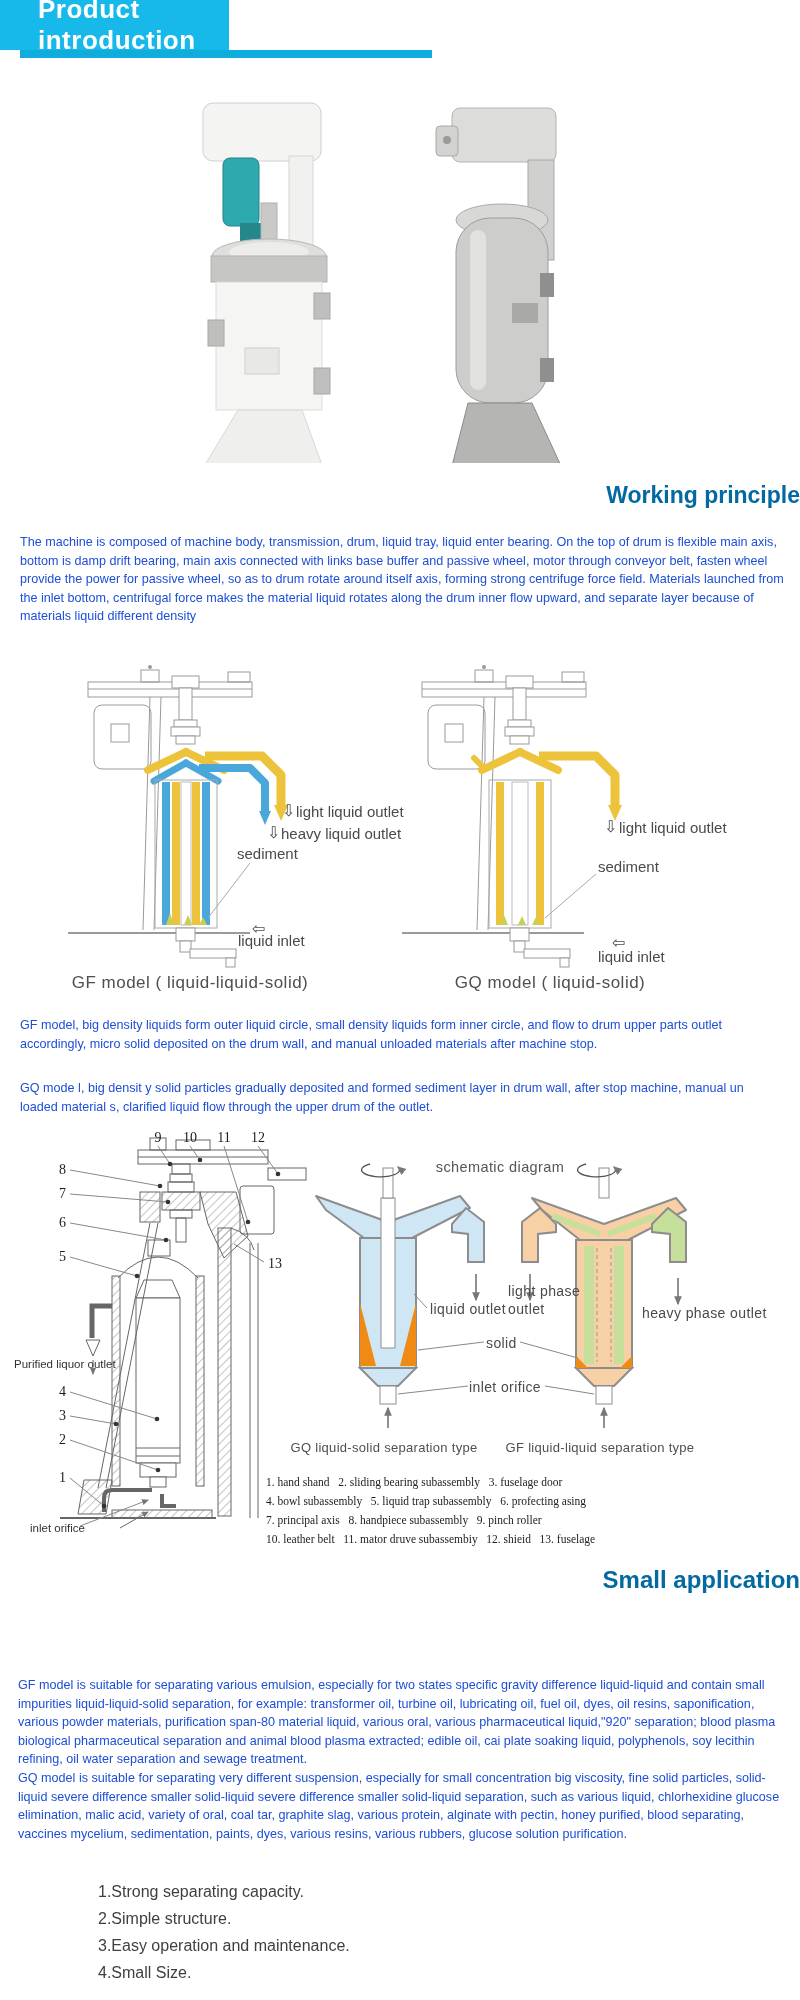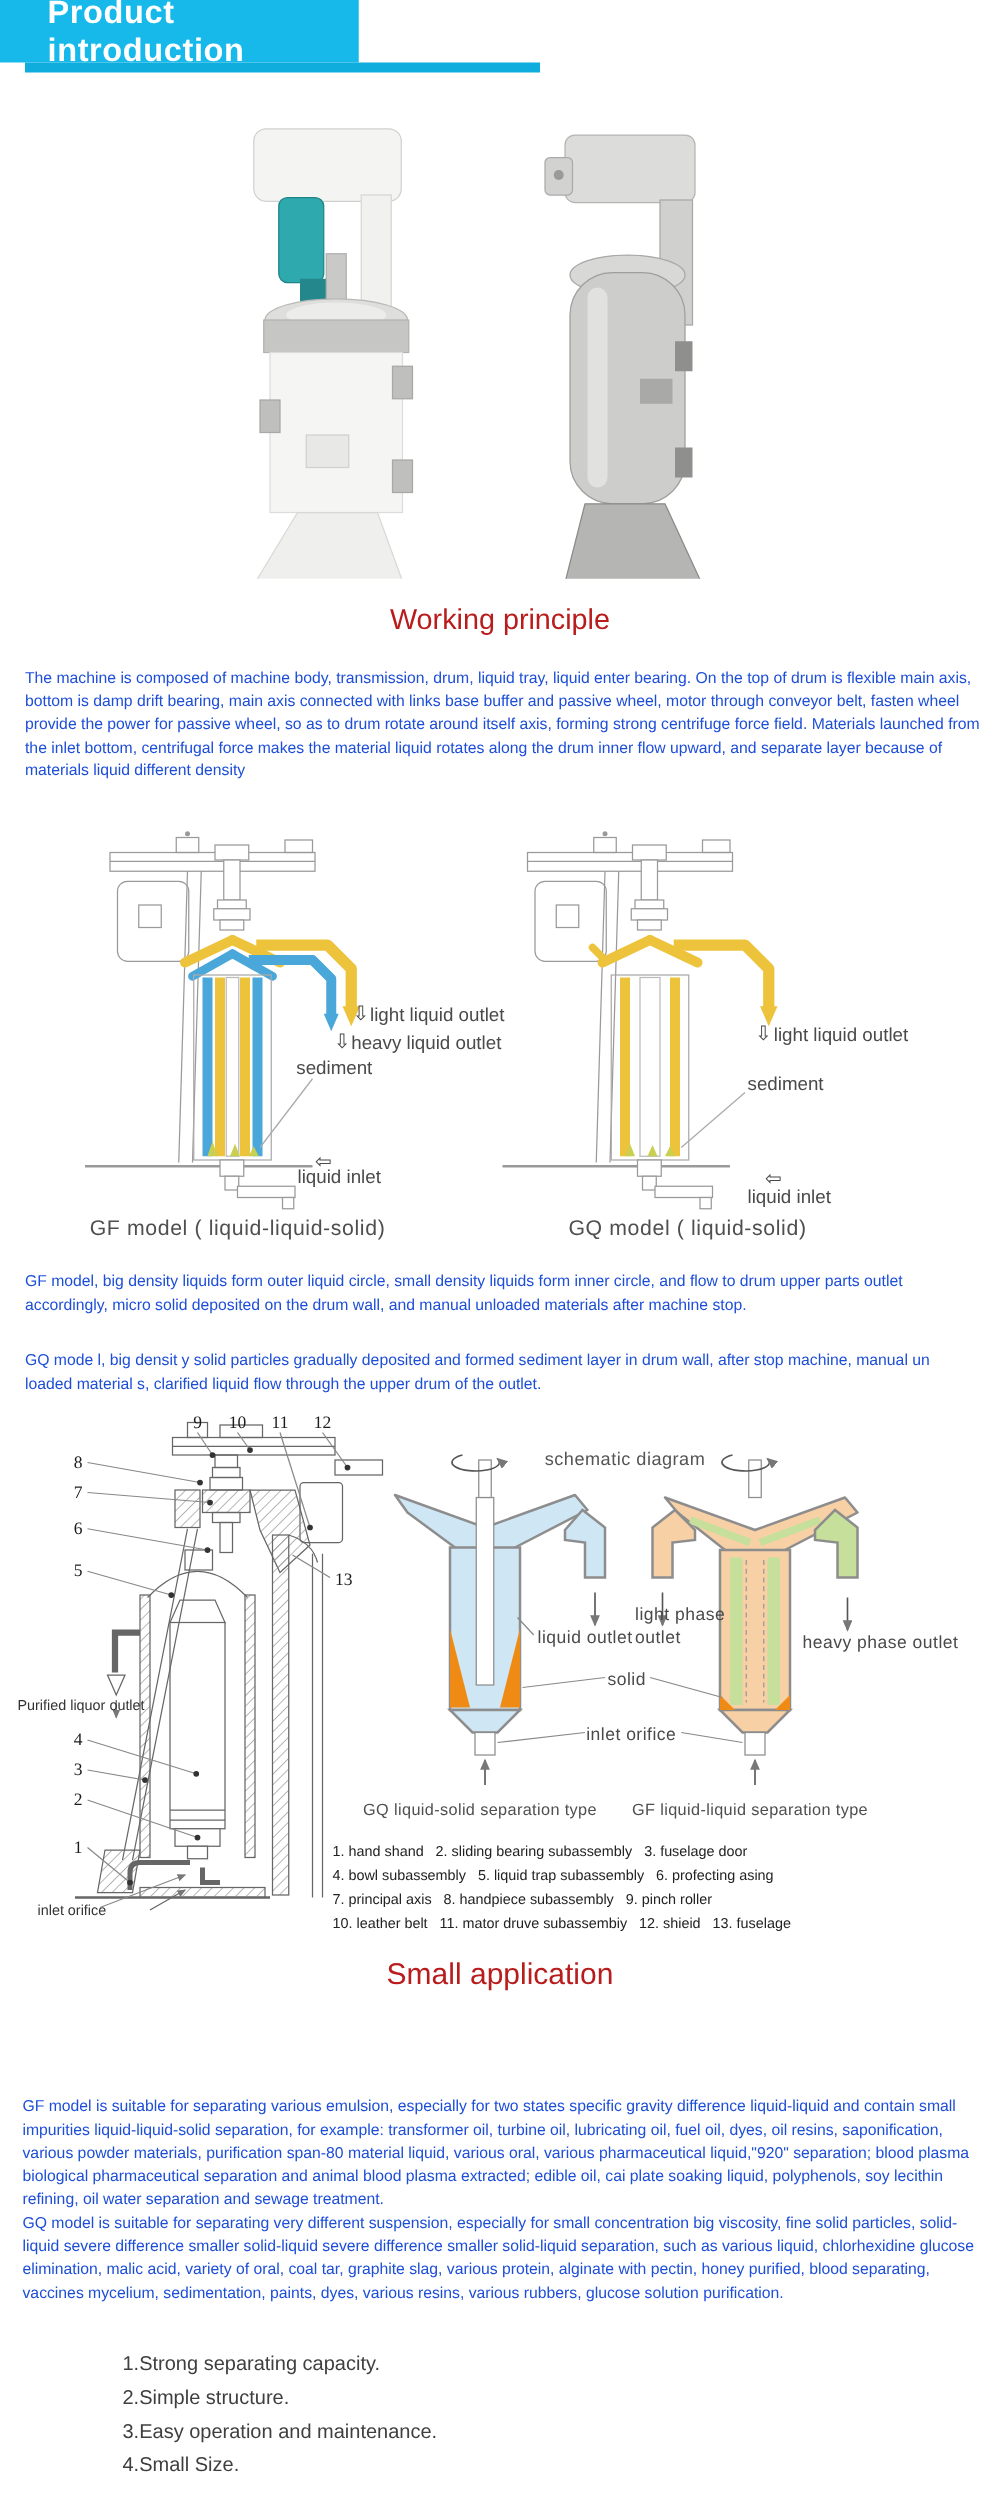--- a/index.html
+++ b/index.html
@@ -1,33 +1,33 @@
 <!DOCTYPE html>
 <html><head>
 <meta charset="utf-8">
 <style>
   html,body{margin:0;padding:0;background:#fff;}
   .page{position:relative;width:800px;height:2000px;background:#ffffff;overflow:hidden;
         font-family:"Liberation Sans",sans-serif;}
-  .banner{position:absolute;left:0;top:0;width:287px;height:50px;background:#17b9ea;
+  .banner{position:absolute;left:0;top:0;width:229px;height:50px;background:#17b9ea;
           display:flex;align-items:center;}
   .banner span{color:#fff;font-size:26px;font-weight:bold;padding-left:38px;letter-spacing:.5px;}
   .banner-strip{position:absolute;left:20px;top:50px;width:412px;height:8px;background:#0fadde;}
-  .heading{position:absolute;left:0;width:800px;text-align:center;font-weight:normal;
-           color:#b91c1c;font-size:24px;margin:0;}
+  .heading{position:absolute;left:0;width:800px;text-align:right;font-weight:bold;
+           color:#0369a1;font-size:24px;margin:0;}
   #wp-heading{top:482px;font-size:23px;}
   #ma-heading{top:1566px;}
   #mf-heading{top:1832px;}
   .body-text{position:absolute;color:#1d4ed8;font-size:12.6px;line-height:18.6px;margin:0;}
   #wp-text{left:20px;top:533px;width:764px;}
   #gf-text{left:20px;top:1016px;width:764px;}
   #gq-text{left:20px;top:1079px;width:764px;}
   #app-text{left:18px;top:1676px;width:770px;}
   #app-text p{margin:0;}
-  .parts{position:absolute;left:266px;top:1473px;font-family:Liberation Sans, sans-serif;
+  .parts{position:absolute;left:266px;top:1473px;font-family:Liberation Serif, serif;
          font-size:11.5px;line-height:19px;color:#222;}
   .parts div{white-space:pre;}
   .features{position:absolute;left:98px;top:1878px;font-size:16px;line-height:27px;color:#3f3f3f;}
   svg{position:absolute;left:0;}
   #photos{top:68px;}
   #wdiag{top:632px;}
   #struct{top:1128px;}
   svg text{font-family:"Liberation Sans",sans-serif;fill:#4a4a4a;}
   .callout{font-family:"Liberation Serif",serif;fill:#1c1c1c;font-size:14px;}
   .dlabel{font-size:15px;fill:#4a4a4a;}

